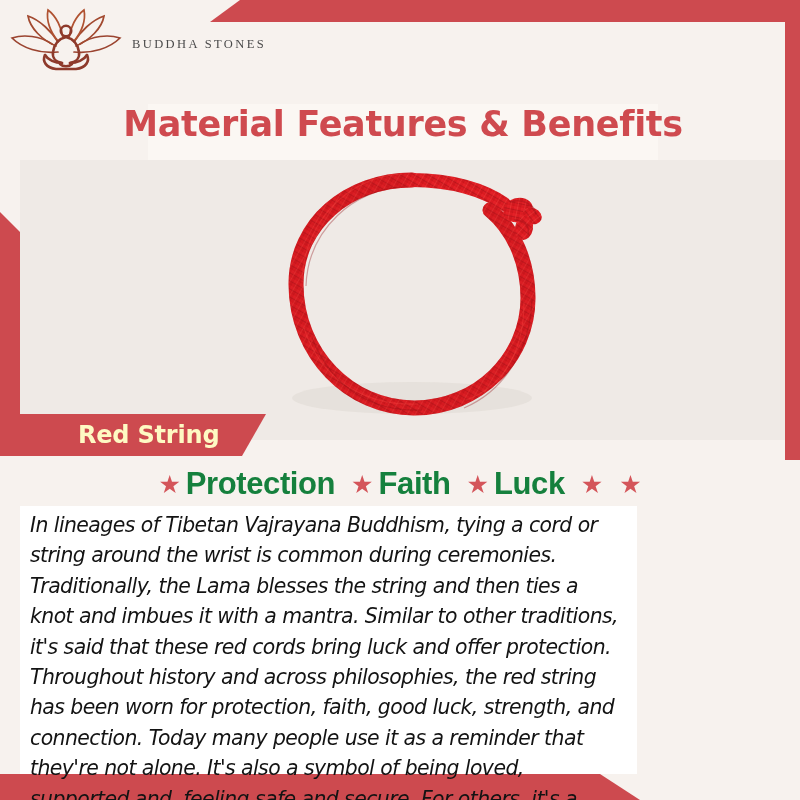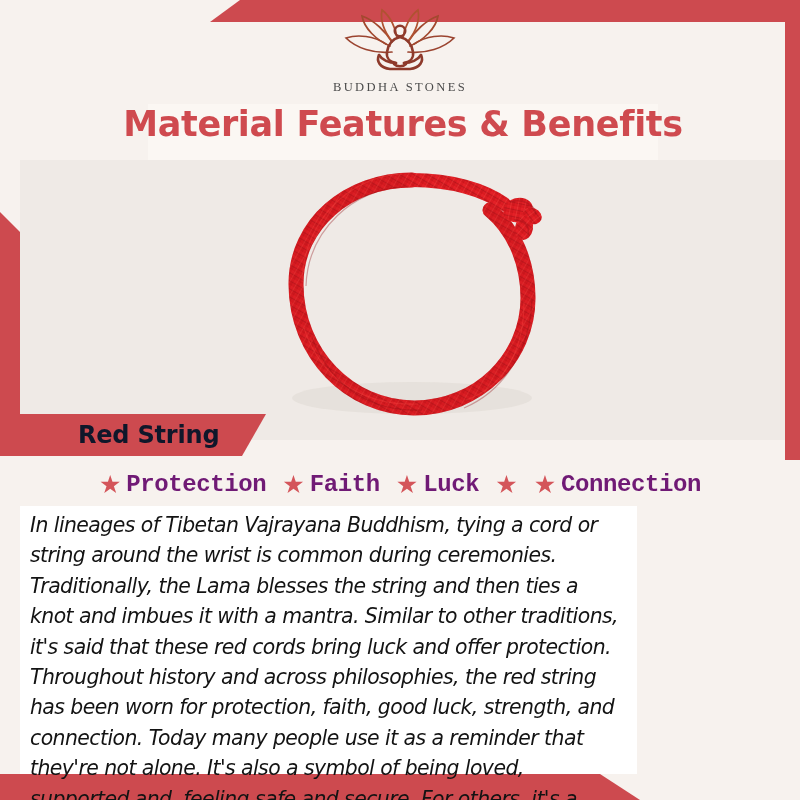--- a/index.html
+++ b/index.html
@@ -63,21 +63,21 @@
     width: 800px;
     height: 104px;
     background: transparent;
   }
   .logo-wrap {
     position: absolute;
     top: 8px;
     left: 0;
     width: 800px;
     display: flex;
-    flex-direction: column;
+    flex-direction: row;
     align-items: center;
   }
   .logo-mark {
     width: 132px;
     height: 70px;
     display: block;
   }
   .logo-word {
     margin-top: 2px;
     font-family: "Liberation Serif", serif;
@@ -132,21 +132,21 @@
     top: 414px;
     left: 20px;
     width: 246px;
     height: 42px;
     background: #cd4a4f;
     clip-path: polygon(0 0, 246px 0, 222px 42px, 0 42px);
     display: flex;
     align-items: center;
   }
   .ribbon-text {
-    color: #0f172a;
+    color: #fef9c3;
     font-family: "DejaVu Sans", sans-serif;
     font-size: 24px;
     font-weight: bold;
     margin-left: 58px;
     letter-spacing: -0.2px;
   }
 
   
   .features {
     position: absolute;
@@ -164,23 +164,23 @@
     align-items: center;
     gap: 5px;
     padding: 0 7px;
   }
   .feature-star {
     color: #d4555a;
     font-size: 25px;
     line-height: 1;
   }
   .feature-label {
-    color: #701a75;
-    font-family: Liberation Mono, monospace;
-    font-size: 24px;
+    color: #15803d;
+    font-family: Liberation Sans, sans-serif;
+    font-size: 31px;
     font-weight: bold;
     letter-spacing: -0.4px;
     white-space: nowrap;
   }
 
   
   .body-panel {
     position: absolute;
     top: 506px;
     left: 20px;
@@ -313,21 +313,20 @@
     </div>
     <div class="feature">
       <span class="feature-star">★</span>
       <span class="feature-label">Luck</span>
     </div>
     <div class="feature">
       <span class="feature-star">★</span>
     </div>
     <div class="feature">
       <span class="feature-star">★</span>
-      <span class="feature-label">Connection</span>
     </div>
   </div>
 
   <div class="body-panel">
     <p class="body-text">In lineages of Tibetan Vajrayana Buddhism, tying a cord or string around the wrist is common during ceremonies. Traditionally, the Lama blesses the string and then ties a knot and imbues it with a mantra. Similar to other traditions, it's said that these red cords bring luck and offer protection. Throughout history and across philosophies, the red string has been worn for protection, faith, good luck, strength, and connection. Today many people use it as a reminder that they're not alone. It's also a symbol of being loved, supported and, feeling safe and secure. For others, it's a prompt to stay positive while facing any adversity.</p>
   </div>
 
 </div>
 
 </body></html>

